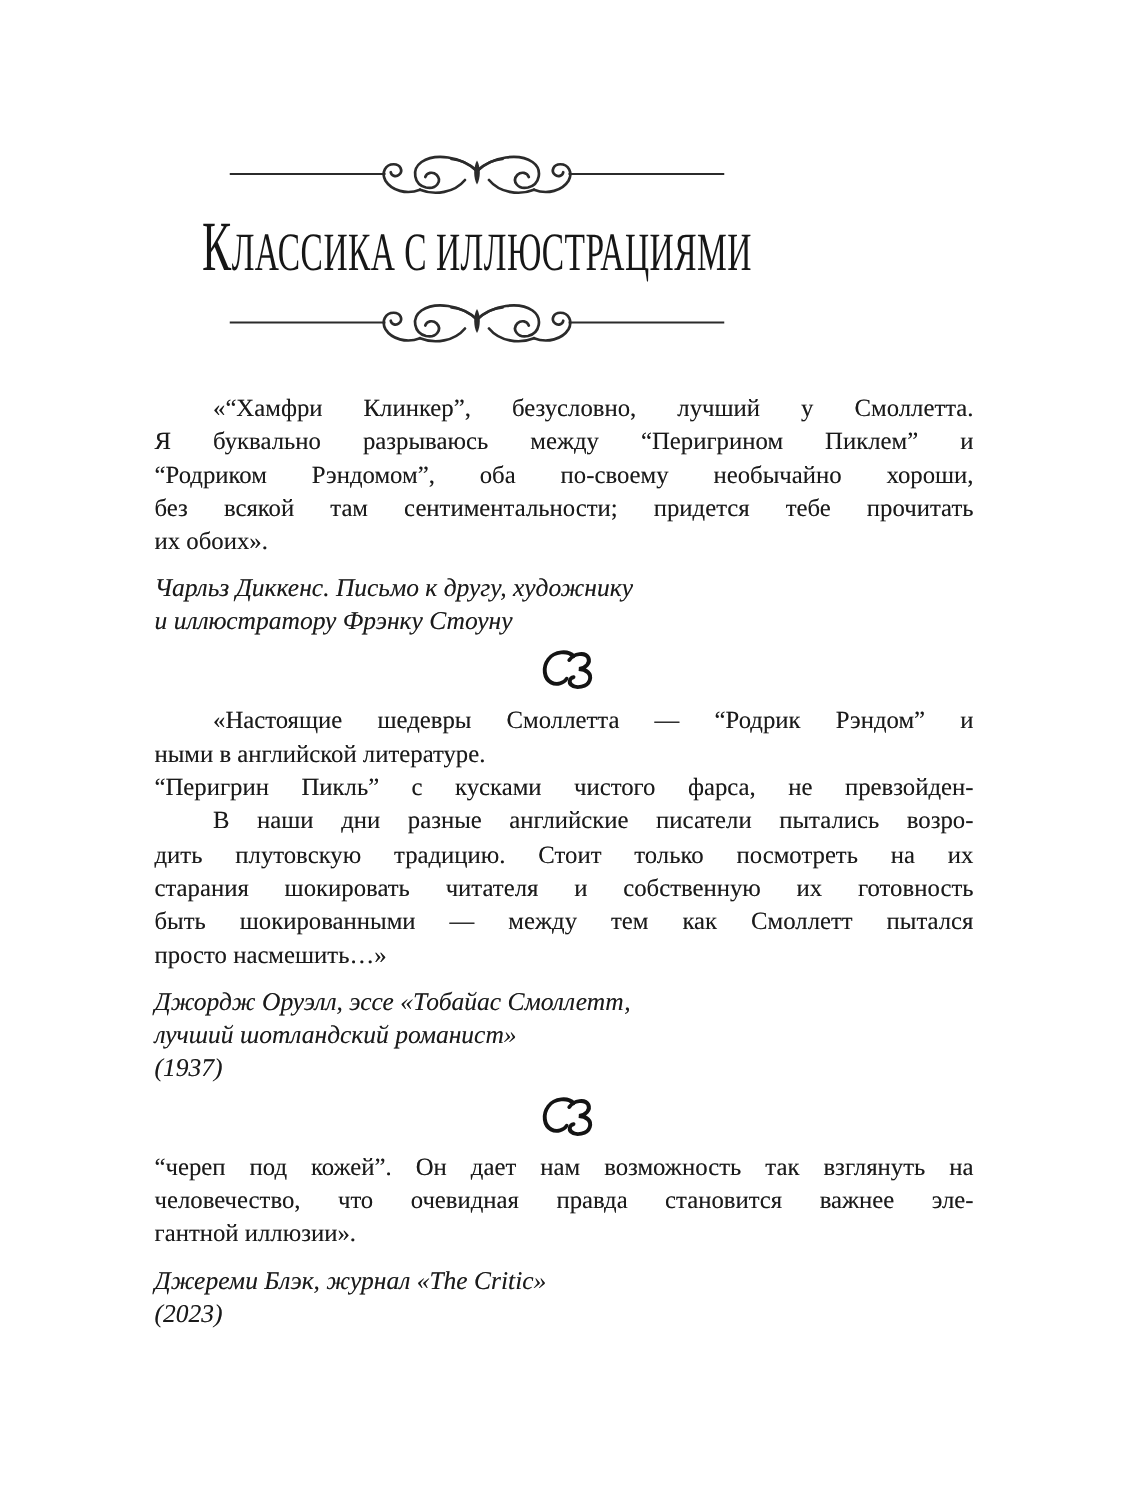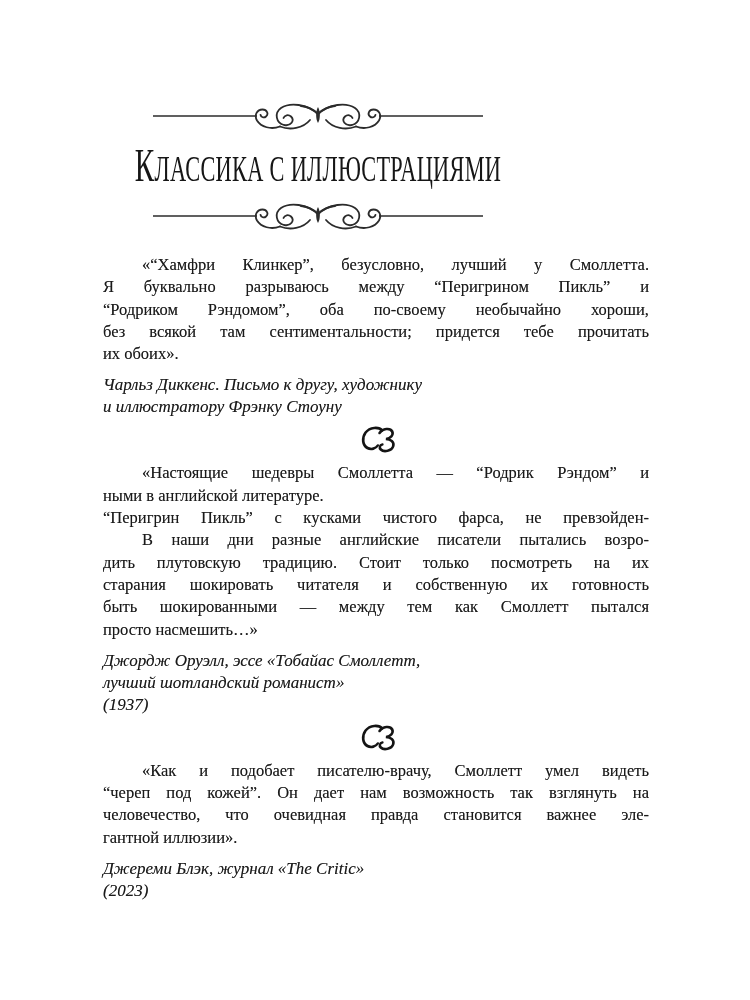--- a/index.html
+++ b/index.html
@@ -30,21 +30,21 @@
     transform: scaleX(0.62);
     transform-origin: 50% 50%;
     white-space: nowrap;
     color: #161616;
   }
   .title::first-letter { font-size: 47px; }
   .content {
     margin-left: 103px;
     width: 546px;
   }
-  .quote:first-child { margin-top: 20px; }
+  .quote:first-child { margin-top: 28px; }
   .para { margin: 0; }
   .line {
     font-size: 16.5px;
     line-height: 22.3px;
     text-align: justify;
     text-align-last: justify;
     text-shadow: 0 0 0.4px rgba(20,20,20,0.45);
   }
   .line.final { text-align-last: left; }
   .line.indent { text-indent: 39px; }
@@ -97,21 +97,21 @@
       <use href="#flR2" xlink:href="#flR2" transform="translate(330 0) scale(-1 1)"></use>
       <path d="M165,9 C167.5,13 167.5,21 165,25 C162.5,21 162.5,13 165,9 Z" fill="#2b2b2b"></path>
     </svg>
 
   </header>
 
   <main class="content" id="quotes">
       <section class="quote">
         <div class="para">
           <div class="line indent">«“Хамфри Клинкер”, безусловно, лучший у Смоллетта.</div>
-          <div class="line">Я буквально разрываюсь между “Перигрином Пикль” и</div>
+          <div class="line">Я буквально разрываюсь между “Перигрином Пиклем” и</div>
           <div class="line">“Родриком Рэндомом”, оба по-своему необычайно хороши,</div>
           <div class="line">без всякой там сентиментальности; придется тебе прочитать</div>
           <div class="line final">их обоих».</div>
         </div>
         <div class="attribution">
           <div class="attr-line">Чарльз Диккенс. Письмо к другу, художнику</div>
           <div class="attr-line">и иллюстратору Фрэнку Стоуну</div>
         </div>
       </section>
       <div class="divider">
@@ -144,21 +144,20 @@
       <div class="divider">
         <svg width="40" height="30" viewBox="0 0 40 30">
           <g fill="none" stroke="#141414" stroke-width="2.6" stroke-linecap="round" transform="skewX(-6) translate(3 0)">
             <path d="M24,6.5 C20,2.5 11,3 7.5,8.5 C4,14 6,21.5 11,24 C15,26 19.5,24.5 21,21.5"></path>
             <path d="M21.5,9 C24,4.5 31.5,3.5 34,7.5 C36,11 33,14.5 28.5,15 C33.5,15.2 37.5,18 36.5,22.5 C35.5,27 28,28.5 24.5,25.5 C22.5,23.8 23,21 25.5,20.5"></path>
           </g>
         </svg>
       </div>
       <section class="quote">
         <div class="para">
-          <div class="line indent">«Как и подобает писателю-врачу, Смоллетт умел видеть</div>
           <div class="line">“череп под кожей”. Он дает нам возможность так взглянуть на</div>
           <div class="line">человечество, что очевидная правда становится важнее эле-</div>
           <div class="line final">гантной иллюзии».</div>
         </div>
         <div class="attribution">
           <div class="attr-line">Джереми Блэк, журнал «The Critic»</div>
           <div class="attr-line">(2023)</div>
         </div>
       </section>
     </main>

